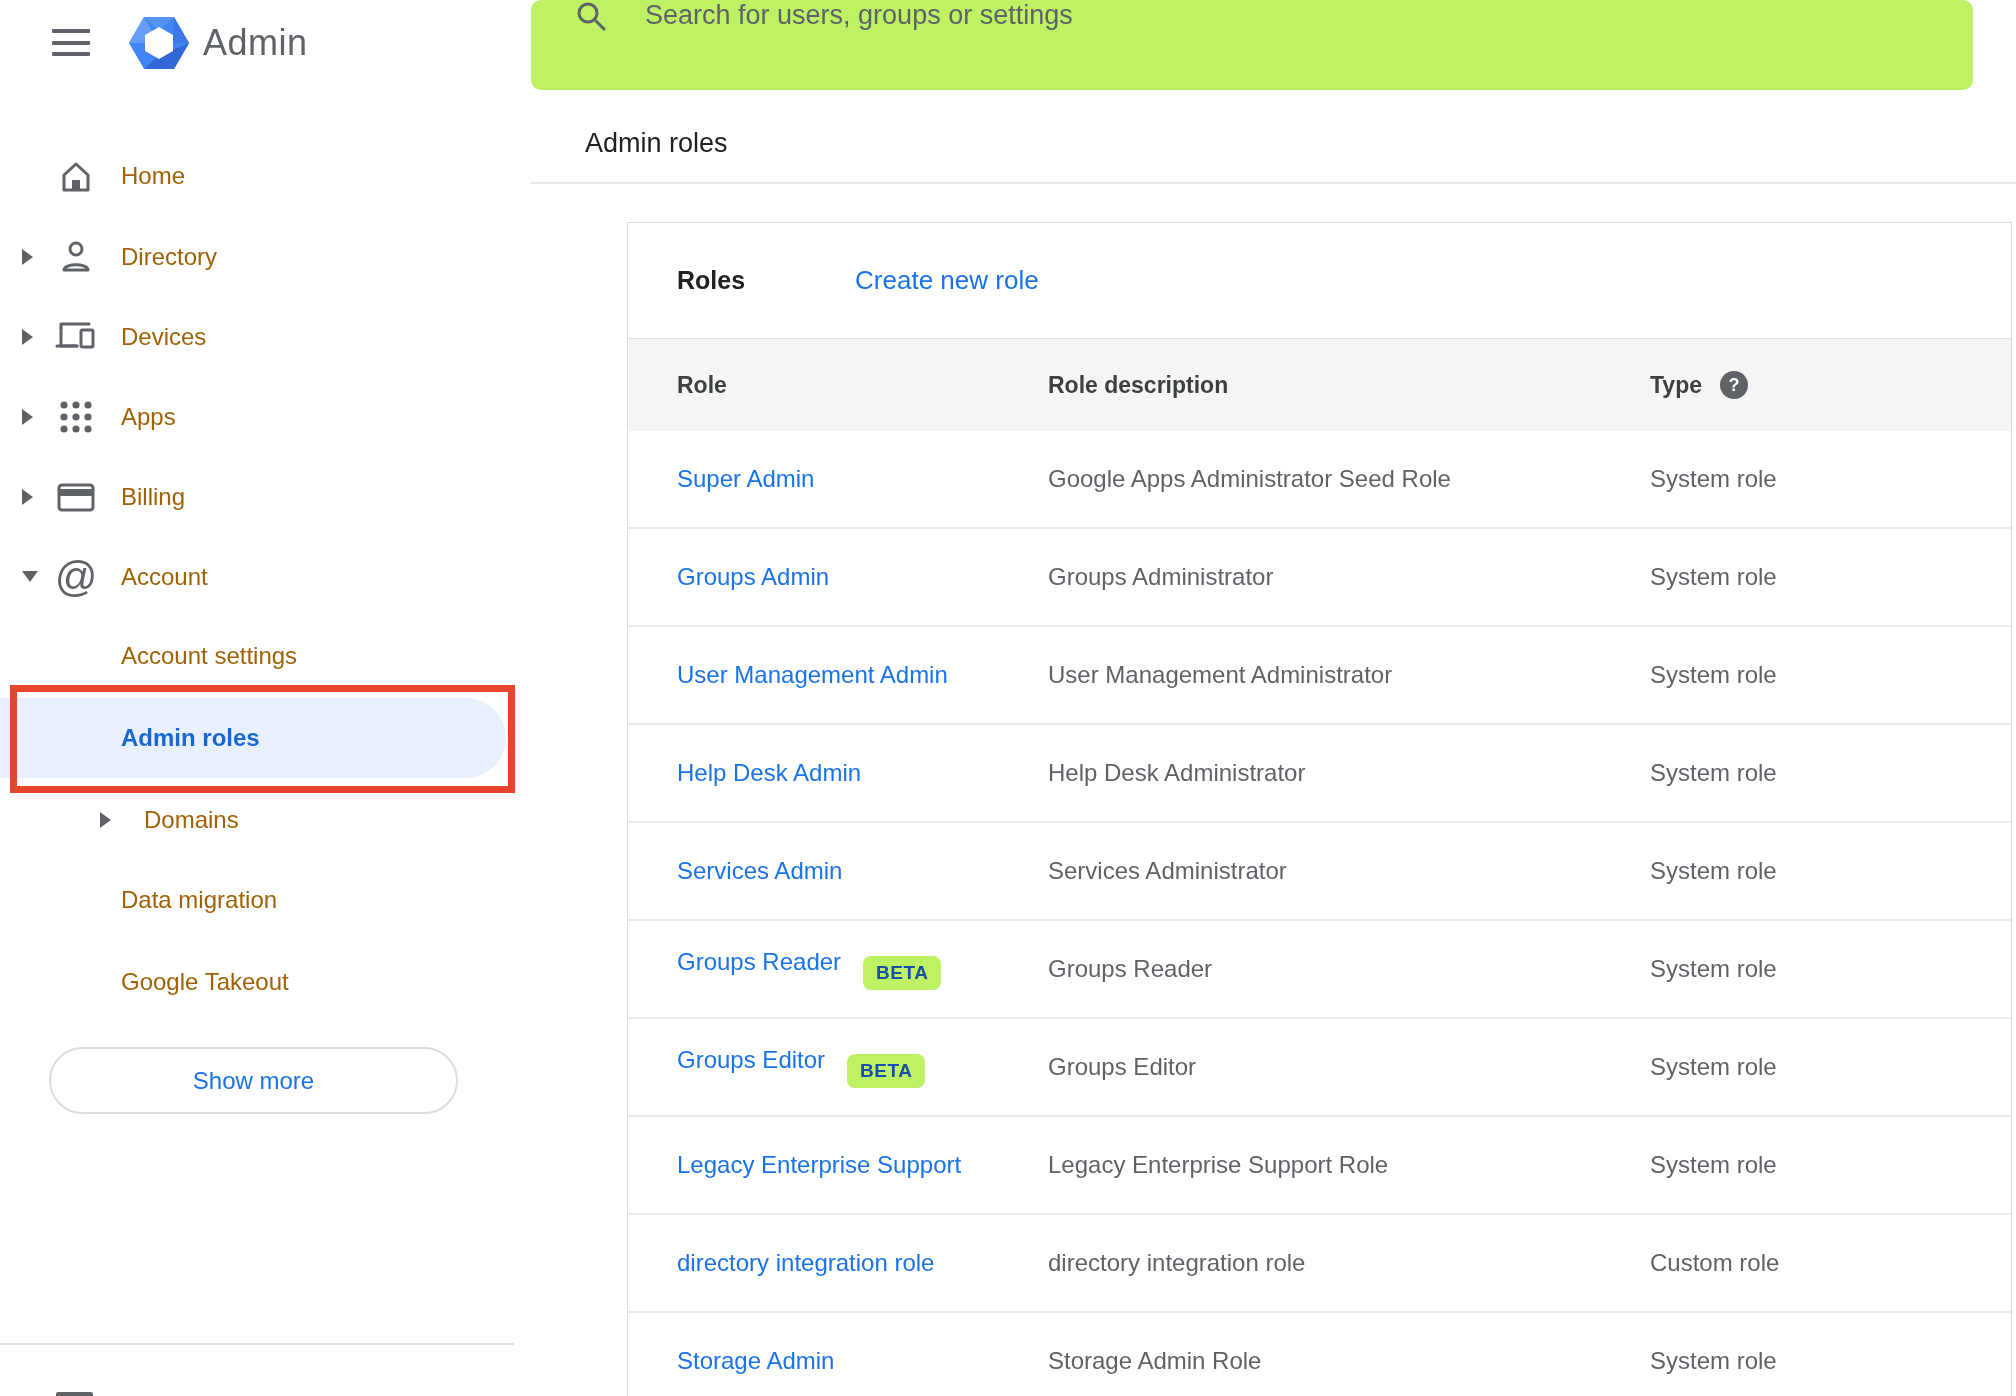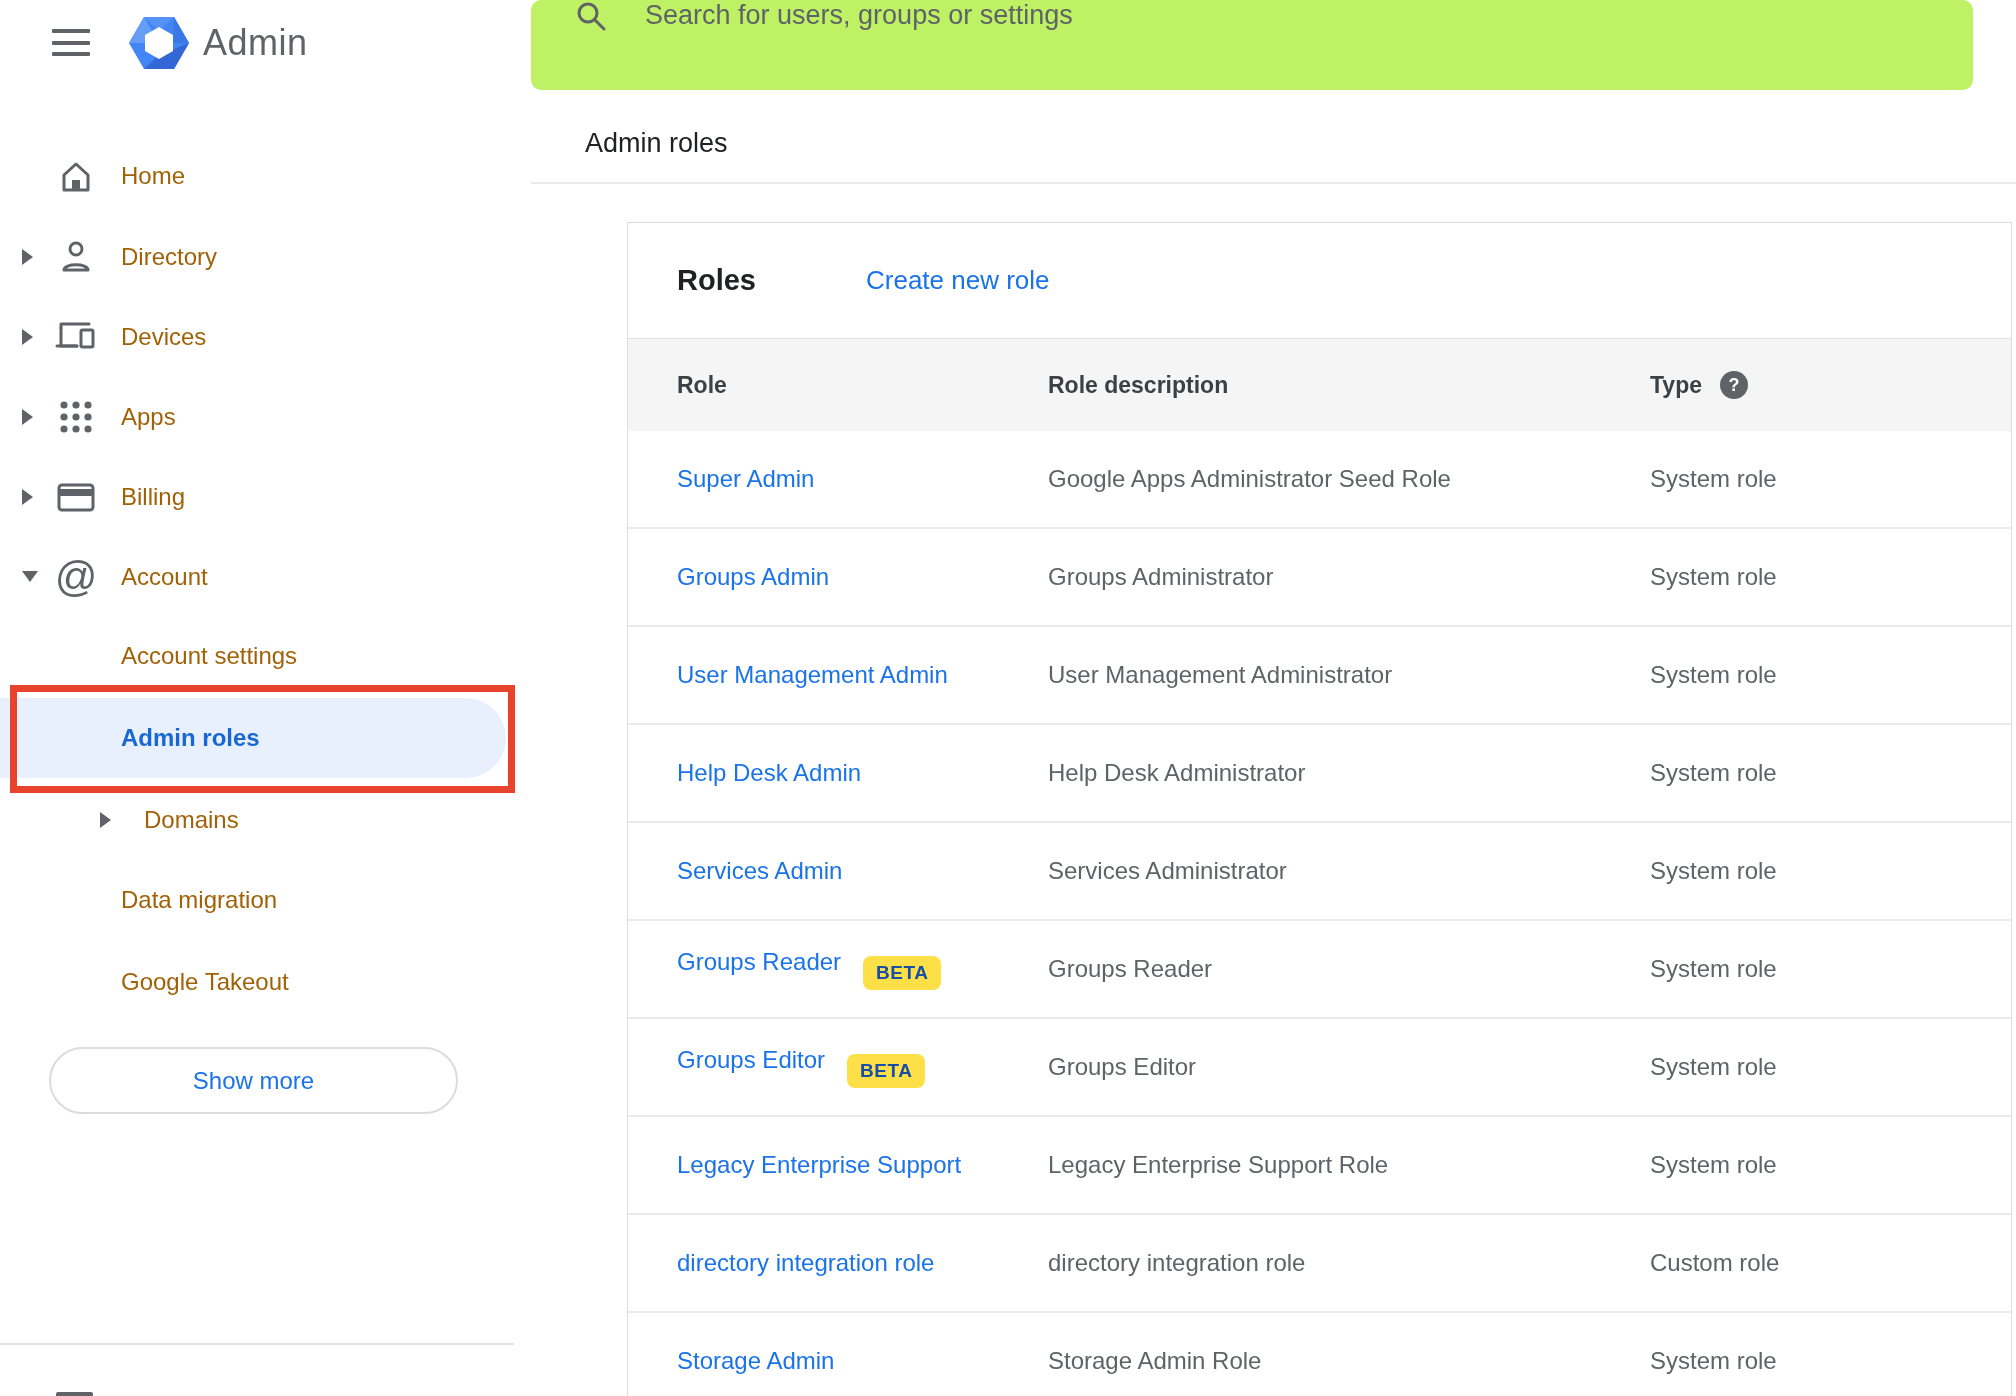--- a/index.html
+++ b/index.html
@@ -49,35 +49,35 @@
                display:flex; align-items:center; justify-content:center;
                font-size:24px; font-weight:normal; color:#1a73e8; cursor:pointer; }
   .sidebar-bottom-divider { position:absolute; left:0; top:1343px; width:514px; height:2px; background:#e0e0e0; }
   .partial-icon { position:absolute; left:56px; top:1392px; width:37px; height:6px;
                   background:#5f6368; border-radius:2px 2px 0 0; }
 
   
   .card { position:absolute; left:627px; top:222px; width:1385px; height:1200px;
           background:#fff; border:1px solid #dadce0; border-bottom:none; }
   .card-titlebar { height:115px; display:flex; align-items:center; }
-  .card-title { margin-left:49px; font-size:29px; font-weight:bold; color:#202124; }
+  .card-title { margin-left:49px; font-size:25px; font-weight:bold; color:#202124; }
   .create-link { margin-left:110px; font-size:26px; color:#1a73e8; text-decoration:none; cursor:pointer; }
 
   .thead { height:93px; background:#f5f5f5; border-top:1px solid #e0e0e0;
            display:grid; grid-template-columns:371px 602px 1fr; align-items:center; padding-left:49px; }
   .th { font-size:23px; font-weight:bold; color:#3c4043; display:flex; align-items:center; }
   .help-icon { margin-left:18px; width:28px; height:28px; border-radius:50%; background:#5f6368;
                color:#fff; font-size:18px; font-weight:bold; display:flex; align-items:center;
                justify-content:center; cursor:pointer; }
 
   .trow { height:98px; border-bottom:2px solid #e8eaed;
           display:grid; grid-template-columns:371px 602px 1fr; align-items:center; padding-left:49px; }
   .role-cell { display:flex; align-items:flex-start; }
   .role-link { font-size:24px; color:#1a73e8; text-decoration:none; cursor:pointer; white-space:nowrap; }
-  .beta-badge { margin-left:22px; background:#fde047; color:#174ea6; font-size:19px; font-weight:bold;
+  .beta-badge { margin-left:22px; background:#bef264; color:#174ea6; font-size:19px; font-weight:bold;
                 letter-spacing:0.5px; padding:6px 13px; border-radius:8px;margin-top:8px; }
   .desc-cell, .type-cell { font-size:24px; color:#5f6368; padding-right:20px; white-space:nowrap; }
 
   svg .stroke { fill:none; stroke:#5f6368; stroke-width:3; stroke-linejoin:round; stroke-linecap:round; }
 </style>
 </head>
 <body>
 
 <div id="app">
 

